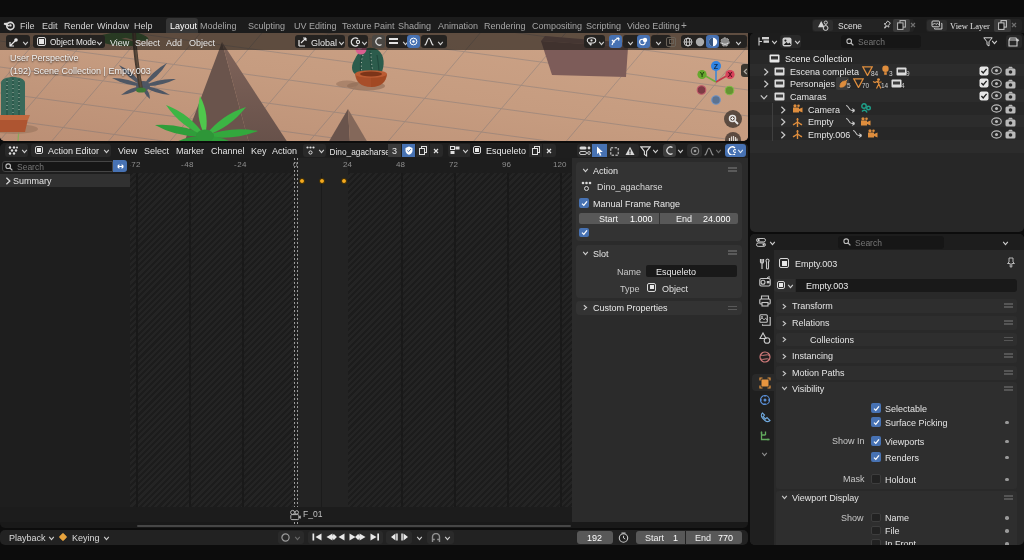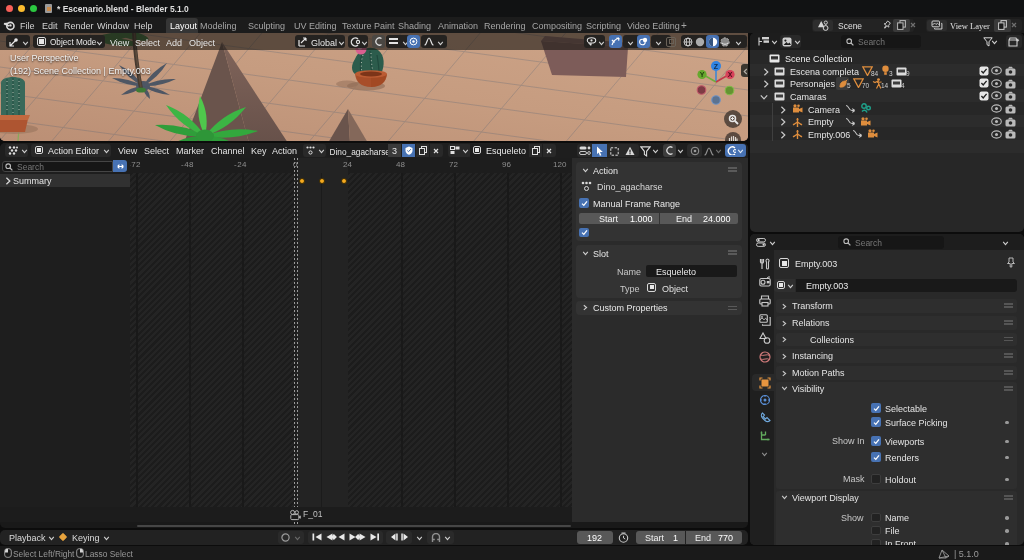--- a/index.html
+++ b/index.html
@@ -6,28 +6,20 @@
   html,body { width:1024px; height:560px; overflow:hidden; background:#0c0c0c;
     font-family:"Liberation Sans", sans-serif; -webkit-font-smoothing:antialiased; }
   .abs { position:absolute; }
   #root { position:relative; width:1024px; height:560px; }
   .txt { white-space:nowrap; }
 </style>
 </head>
 <body>
 <div id="root">
 
-  <div class="abs" id="titlebar" style="left:0;top:0;width:1024px;height:17px;background:#111213;">
-    <div class="abs" style="left:5.5px;top:5.2px;width:7px;height:7px;border-radius:50%;background:#f75f58;"></div>
-    <div class="abs" style="left:17.8px;top:5.2px;width:7px;height:7px;border-radius:50%;background:#fbbc2e;"></div>
-    <div class="abs" style="left:30px;top:5.2px;width:7px;height:7px;border-radius:50%;background:#2bc840;"></div>
-    <div class="abs" style="left:45px;top:3.5px;width:7px;height:9px;background:#9a9a9a;border-radius:1px;"></div>
-    <div class="abs" style="left:46.5px;top:6.5px;width:4px;height:4px;background:#c98a4b;"></div>
-    <div class="abs txt" style="left:57px;top:4px;font-size:8.5px;font-weight:bold;color:#dfdfdf;">* Escenario.blend - Blender 5.1.0</div>
-  </div>
 
   <div class="abs" id="topbar" style="left:0;top:17px;width:1024px;height:16px;background:#1c1c1c;">
     <svg class="abs" style="left:3px;top:1.5px;" width="13" height="13" viewBox="0 0 13 13">
       <circle cx="7.4" cy="7" r="3.6" fill="none" stroke="#dcdcdc" stroke-width="1.6"></circle>
       <circle cx="7.4" cy="6.4" r="1.2" fill="#dcdcdc"></circle>
       <path d="M1 4.5 L6 7" stroke="#dcdcdc" stroke-width="1.6" fill="none"></path>
       <path d="M1.2 4.7 L5 4.2" stroke="#dcdcdc" stroke-width="1.4" fill="none"></path>
     </svg>
     <div class="abs txt" style="left:20px;top:3.5px;font-size:9px;color:#d2d2d2;">File</div>
     <div class="abs txt" style="left:42px;top:3.5px;font-size:9px;color:#d2d2d2;">Edit</div>
@@ -1081,30 +1073,14 @@
         <path d="M3.5 1 L7.5 1" stroke="#c9c9c9" stroke-width="1.2"></path>
       </svg>
     <div class="abs" style="left:636px;top:1.5px;width:49px;height:13px;background:#585858;border-radius:3px 0 0 3px;"></div>
     <div class="abs txt" style="left:645px;top:3px;font-size:9px;color:#f2f2f2;">Start</div>
     <div class="abs txt" style="left:673px;top:3px;font-size:9px;color:#fff;">1</div>
     <div class="abs" style="left:686px;top:1.5px;width:56px;height:13px;background:#585858;border-radius:0 3px 3px 0;"></div>
     <div class="abs txt" style="left:695px;top:3px;font-size:9px;color:#f2f2f2;">End</div>
     <div class="abs txt" style="left:718px;top:3px;font-size:9px;color:#fff;">770</div>
   </div>
 
-  <div class="abs" id="statusbar" style="left:0;top:546px;width:1024px;height:14px;background:#1a1a1a;">
-    <svg class="abs" style="left:4px;top:2px;" width="8" height="10" viewBox="0 0 8 10">
-        <rect x="0.7" y="0.7" width="6.6" height="8.6" rx="2.4" fill="none" stroke="#9a9a9a" stroke-width="1"></rect>
-        <path d="M1 2.6 A2.4 2.4 0 0 1 4 0.9 L4 4.4 L1 4.4 Z" fill="#d5d5d5"></path>
-      </svg>
-    <div class="abs txt" style="left:13px;top:3px;font-size:8.4px;color:#989898;">Select Left/Right</div>
-    <svg class="abs" style="left:76px;top:2px;" width="8" height="10" viewBox="0 0 8 10">
-        <rect x="0.7" y="0.7" width="6.6" height="8.6" rx="2.4" fill="none" stroke="#9a9a9a" stroke-width="1"></rect>
-        <path d="M7 2.6 A2.4 2.4 0 0 0 4 0.9 L4 4.4 L7 4.4 Z" fill="#d5d5d5"></path>
-      </svg>
-    <div class="abs txt" style="left:85px;top:3px;font-size:8.4px;color:#989898;">Lasso Select</div>
-    <svg class="abs" style="left:938px;top:2.5px;" width="12" height="10" viewBox="0 0 12 10">
-        <path d="M1 9 L4 1 L8 9 Z M4 1 L11 7 L8 9 M1 9 L11 7" fill="none" stroke="#9a9a9a" stroke-width="0.9"></path>
-      </svg>
-    <div class="abs txt" style="left:954px;top:2.5px;font-size:9px;color:#9a9a9a;">| 5.1.0</div>
-  </div>
 
 </div>
 
 </body></html>

